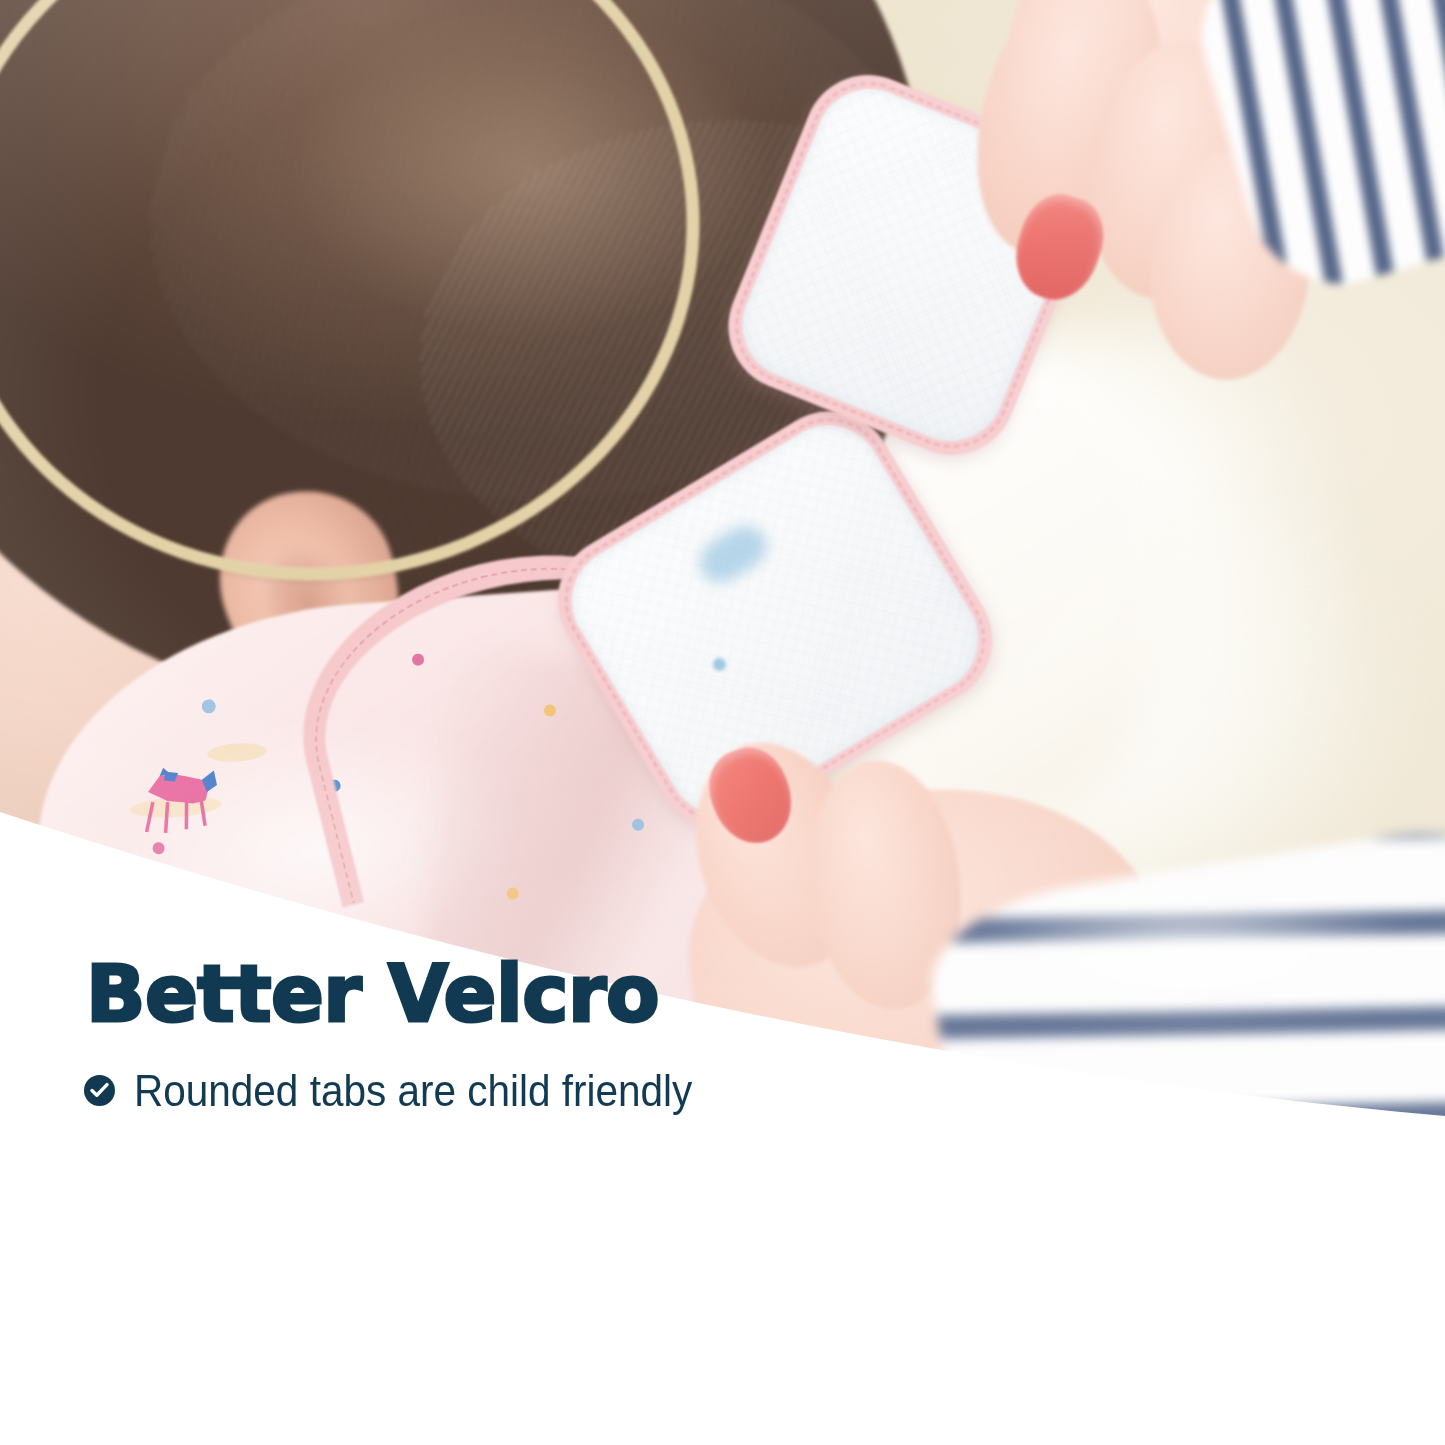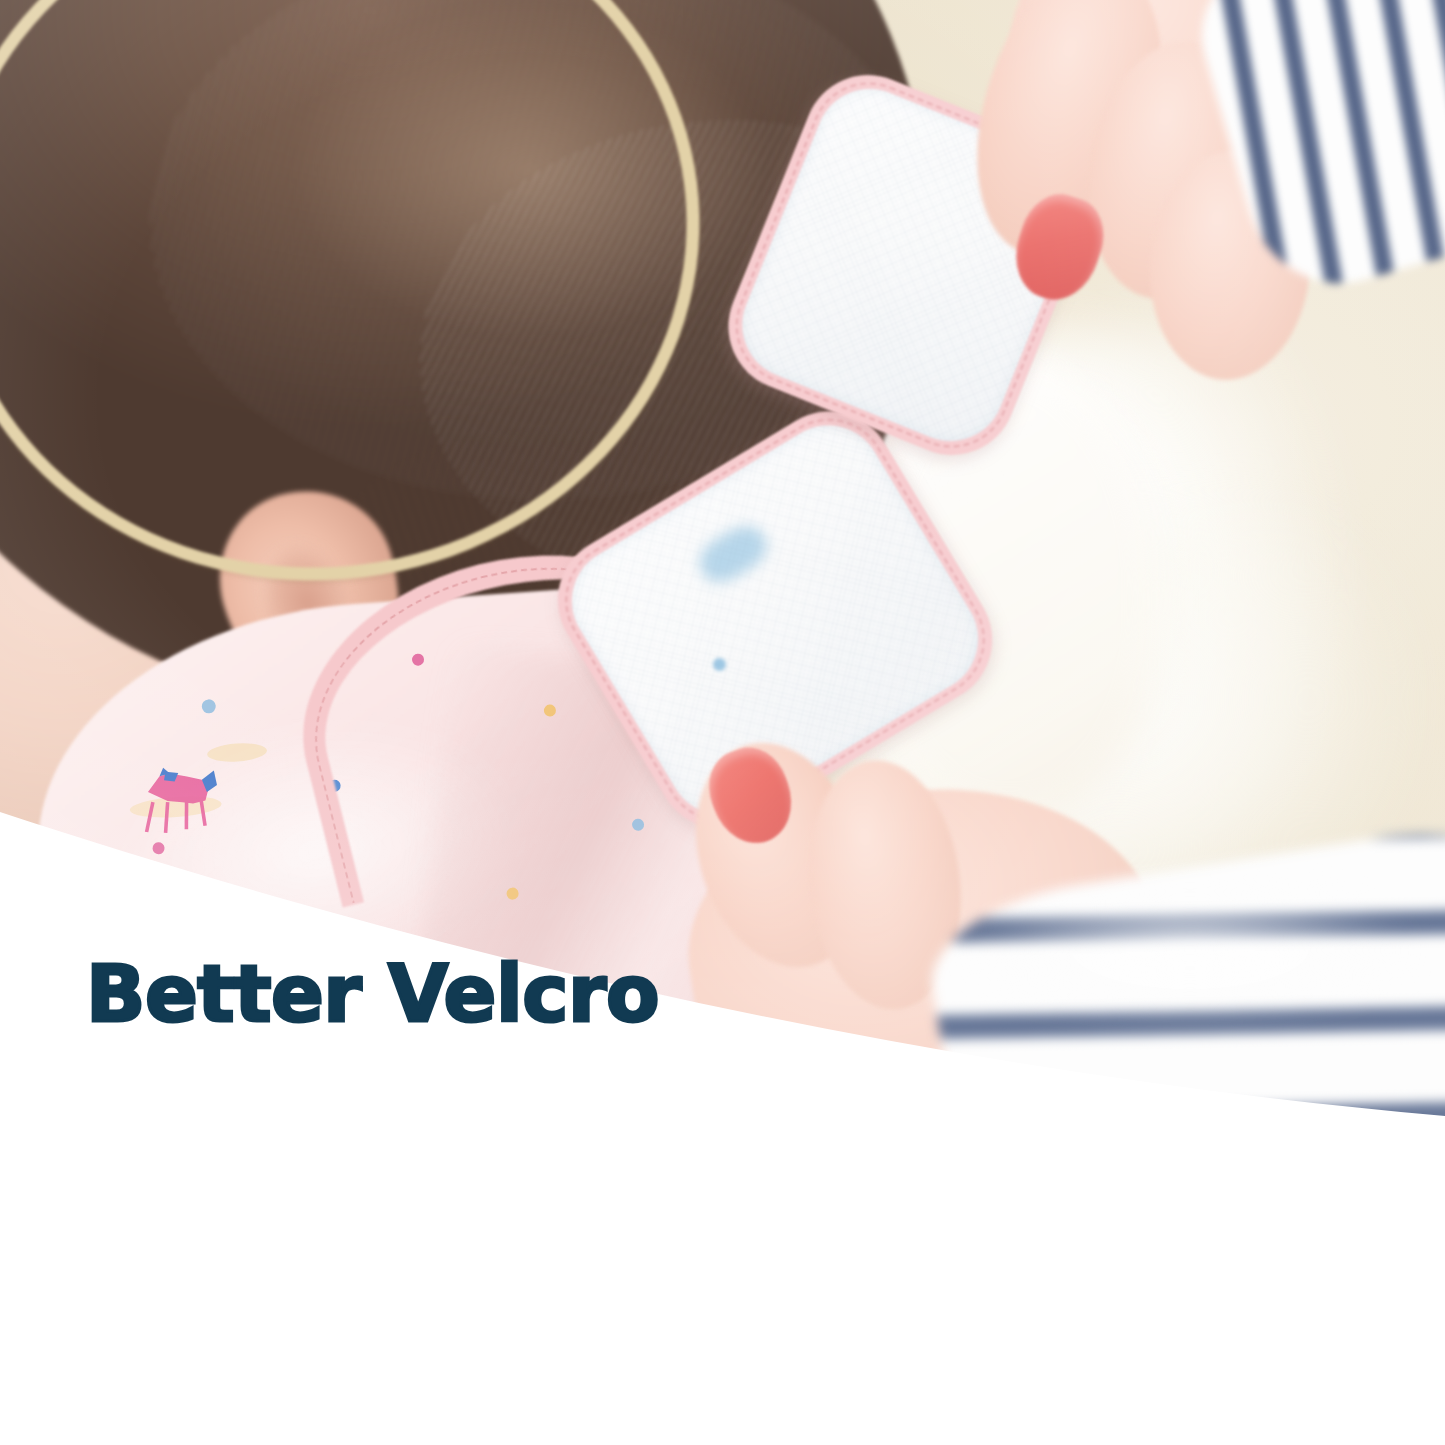--- a/index.html
+++ b/index.html
@@ -344,17 +344,25 @@
 
   <div id="content">
 
     <div id="headline">Better Velcro</div>
 
     <div id="bullets">
 
 
 
 
+      <div class="blt">
+        <span class="chk">
+          <svg width="19" height="17" viewBox="0 0 19 17">
+              <path d="M2 8.6 L6.8 13.2 L17 2.6" stroke="#ffffff" stroke-width="3.4" fill="none" stroke-linecap="round" stroke-linejoin="round"></path>
+            </svg>
+        </span>
+        <span class="blt-txt">Rounded tabs are child friendly</span>
+      </div>
 
 
     </div>
   </div>
 </div>
 
 </body></html>

